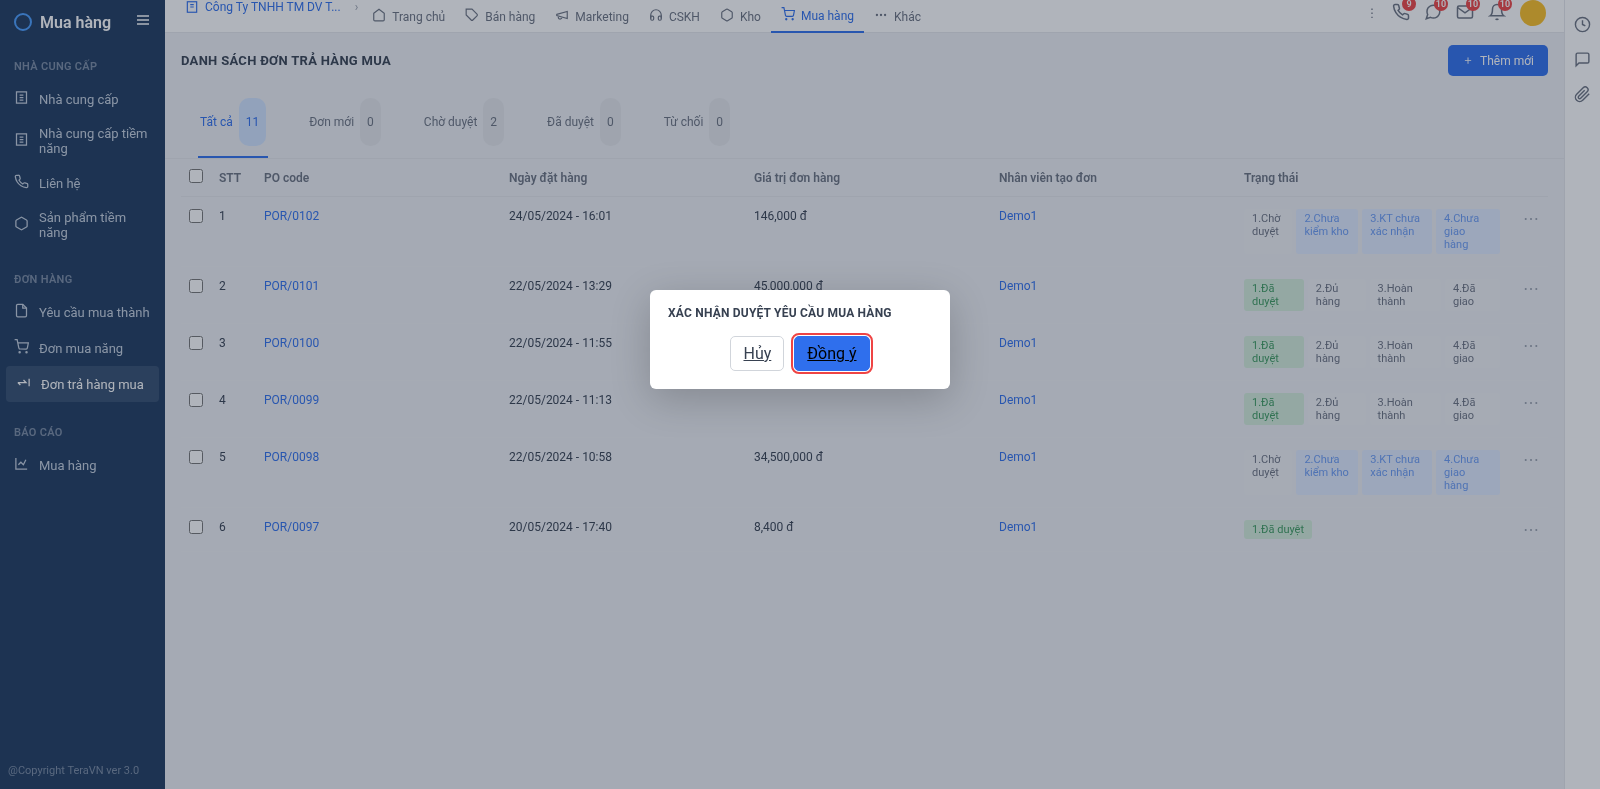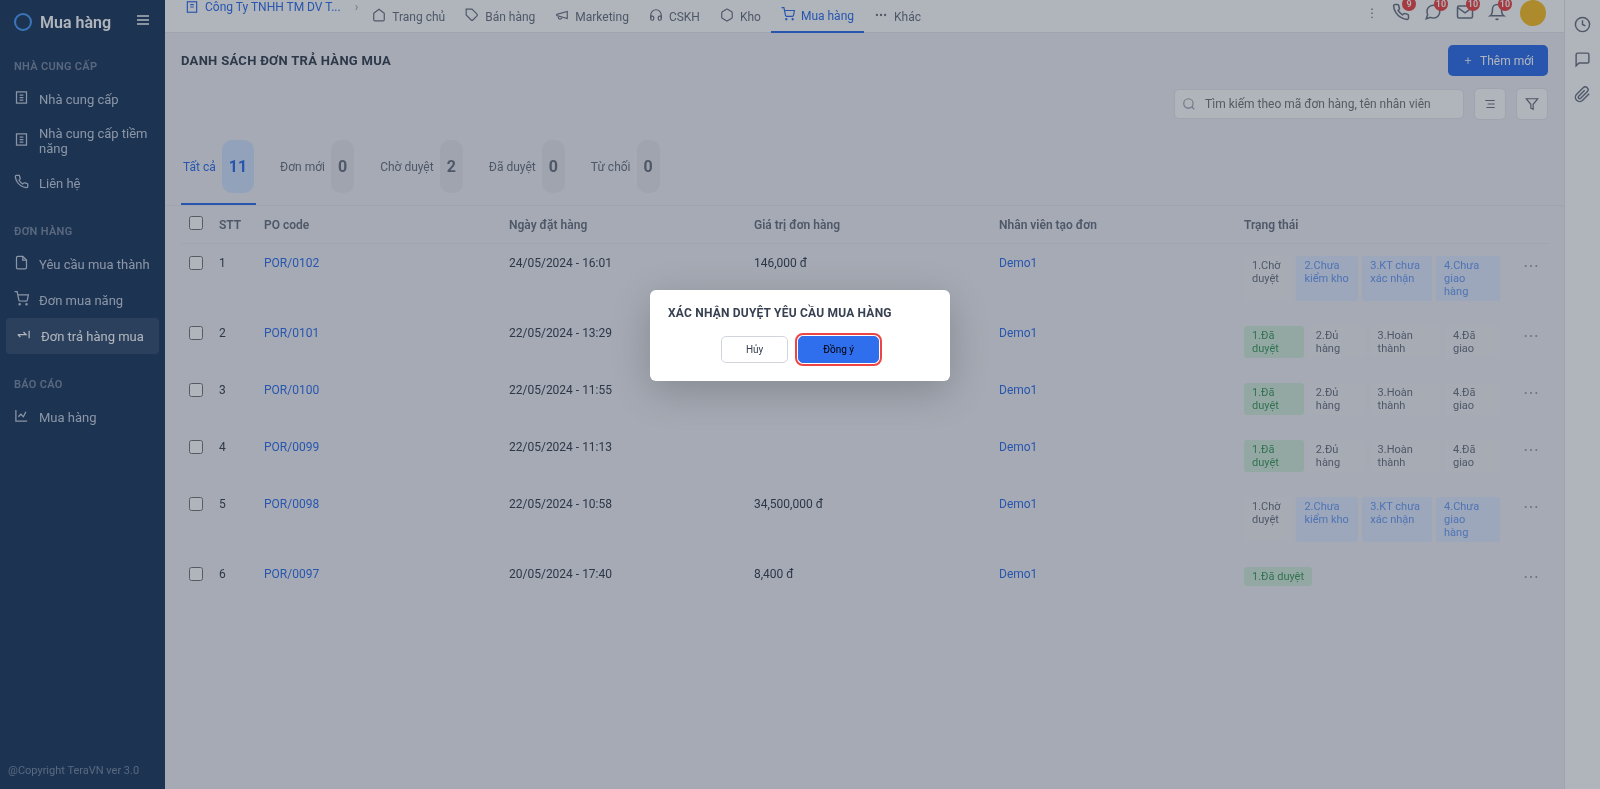--- a/index.html
+++ b/index.html
@@ -35,23 +35,23 @@
     .btn-new { margin-left: auto; background: #2f6fed; color: #fff; border: none; padding: 7px 14px; border-radius: 5px; font-size: 12px; cursor: pointer; display: flex; align-items: center; gap: 6px; }
 
     .search-row { display: flex; align-items: center; padding: 0 16px 10px; gap: 10px; }
     .search-box { margin-left: auto; position: relative; width: 290px; }
     .search-box input { width: 100%; padding: 7px 10px 7px 30px; border: 1px solid #e5e7eb; border-radius: 5px; font-size: 12px; background: #fff; }
     .search-box svg { position: absolute; left: 8px; top: 50%; transform: translateY(-50%); width: 14px; height: 14px; color: #9ca3af; }
     .icon-btn { width: 32px; height: 32px; border: 1px solid #e5e7eb; border-radius: 5px; background: #fff; display: flex; align-items: center; justify-content: center; cursor: pointer; color: #6b7280; }
     .icon-btn svg { width: 14px; height: 14px; }
 
     .tabs { display: flex; gap: 22px; padding: 0 16px; border-bottom: 1px solid #e5e7eb; background: transparent; font-size: 12px; }
-    .tab { padding: 10px 2px; color: #6b7280; cursor: pointer; display: flex; align-items: center; gap: 6px; border-bottom: 2px solid transparent; }
+    .tab { padding: 10px 2px; color: #6b7280; cursor: pointer; display: flex; align-items: center; gap: 6px; border-bottom: 2px solid transparent; margin-left: 17px; }
     .tab.active { color: #2f6fed; border-bottom-color: #2f6fed; }
-    .tab-count { background: #d1e3ff; color: #2f6fed; padding: 17px 7px; border-radius: 10px; font-size: 16px; font-weight: 700; }
+    .tab-count { background: #d1e3ff; color: #2f6fed; padding: 17px 7px; border-radius: 10px; font-size: 12px; font-weight: 400; }
     .tab:not(.active) .tab-count { background: #e5e7eb; color: #6b7280; }
 
     .table-wrap { flex: 1; overflow-y: auto; padding: 0 16px; }
     .table { width: 100%; border-collapse: collapse; font-size: 12px; }
     .table thead th { text-align: left; padding: 10px 8px; color: #6b7280; font-weight: 600; border-bottom: 1px solid #e5e7eb; }
     .table tbody td { padding: 12px 8px; color: #374151; vertical-align: top; border-bottom: 1px solid #f0f1f5; }
     .col-chk { width: 30px; }
     .col-stt { width: 45px; }
     .col-po { width: 245px; }
     .col-date { width: 245px; }
@@ -72,21 +72,21 @@
     .right-rail svg { width: 17px; height: 17px; cursor: pointer; }
 
     .overlay { position: absolute; inset: 0; background: rgba(30,40,60,0.35); display: flex; align-items: flex-start; justify-content: center; padding-top: 290px; z-index: 1000; }
     .modal { width: 300px; background: #fff; border-radius: 6px; box-shadow: 0 10px 40px rgba(0,0,0,0.2); overflow: hidden; }
     .modal-title { padding: 16px 18px 12px; font-size: 12px; font-weight: 700; color: #374151; letter-spacing: 0.2px; }
     .modal-body { padding: 6px 18px 14px; text-align: center; }
     .modal-icon { width: 48px; height: 48px; margin: 0 auto 14px; }
     .modal-text { font-size: 12px; color: #4b5563; line-height: 1.5; }
     .modal-text b { font-weight: 700; color: #374151; }
     .modal-footer { display: flex; gap: 10px; padding: 4px 18px 18px; justify-content: center; }
-    .modal-btn { padding: 7px 24px; border-radius: 5px; font-size: 10px; cursor: pointer; border: 1px solid; }
+    .modal-btn { padding: 7px 12px; border-radius: 5px; font-size: 16px; cursor: pointer; border: 1px solid; text-decoration: underline; }
     .btn-cancel { background: #fff; border-color: #d1d5db; color: #374151; }
     .btn-confirm { background: #2f6fed; border-color: #2f6fed; color: #000000; outline: 2px solid #ef4444; outline-offset: 1px; }
   </style>
 </head>
 <body>
 
 <div class="sidebar">
   <div class="sidebar-header">
     <span class="logo"></span>
     <span>Mua hàng</span>
@@ -111,20 +111,26 @@
               <rect x="4" y="3" width="16" height="18"></rect>
               <path d="M9 8h6M9 12h6M9 16h6"></path>
             </svg></span>
           <span>Nhà cung cấp tiềm năng</span>
         </div>
         <div class="sidebar-item">
           <span><svg viewBox="0 0 24 24" fill="none" stroke="currentColor" stroke-width="2">
               <path d="M22 16.92v3a2 2 0 01-2.18 2 19.79 19.79 0 01-8.63-3.07 19.5 19.5 0 01-6-6 19.79 19.79 0 01-3.07-8.67A2 2 0 014.11 2h3a2 2 0 012 1.72c.127.96.361 1.903.7 2.81a2 2 0 01-.45 2.11L8.09 9.91a16 16 0 006 6l1.27-1.27a2 2 0 012.11-.45c.907.339 1.85.573 2.81.7A2 2 0 0122 16.92z"></path>
             </svg></span>
           <span>Liên hệ</span>
+        </div>
+        <div class="sidebar-item">
+          <span><svg viewBox="0 0 24 24" fill="none" stroke="currentColor" stroke-width="2">
+              <path d="M21 16V8a2 2 0 00-1-1.73l-7-4a2 2 0 00-2 0l-7 4A2 2 0 003 8v8a2 2 0 001 1.73l7 4a2 2 0 002 0l7-4A2 2 0 0021 16z"></path>
+            </svg></span>
+          <span>Sản phẩm tiềm năng</span>
         </div>
       </div>
       <div class="sidebar-section">
         <div class="sidebar-section-title">ĐƠN HÀNG</div>
         <div class="sidebar-item">
           <span><svg viewBox="0 0 24 24" fill="none" stroke="currentColor" stroke-width="2">
               <path d="M14 2H6a2 2 0 00-2 2v16a2 2 0 002 2h12a2 2 0 002-2V8z"></path>
               <path d="M14 2v6h6"></path>
             </svg></span>
           <span>Yêu cầu mua thành</span>
@@ -240,39 +246,20 @@
   </div>
 
   <div class="page-header">
     <div class="page-title">DANH SÁCH ĐƠN TRẢ HÀNG MUA</div>
     <button class="btn-new">
       <span>＋</span>
       <span>Thêm mới</span>
     </button>
   </div>
 
-  <div class="search-row">
-    <div class="search-box">
-      <svg viewBox="0 0 24 24" fill="none" stroke="currentColor" stroke-width="2">
-          <circle cx="11" cy="11" r="8"></circle>
-          <path d="M21 21l-4.35-4.35"></path>
-        </svg>
-      <input type="text" placeholder="Tìm kiếm theo mã đơn hàng, tên nhân viên" style="">
-    </div>
-    <div class="icon-btn">
-        <svg viewBox="0 0 24 24" fill="none" stroke="currentColor" stroke-width="2">
-          <path d="M4 6h16M8 12h12M6 18h14"></path>
-        </svg>
-      </div>
-    <div class="icon-btn">
-        <svg viewBox="0 0 24 24" fill="none" stroke="currentColor" stroke-width="2">
-          <path d="M22 3H2l8 9.46V19l4 2v-8.54L22 3z"></path>
-        </svg>
-      </div>
-  </div>
 
   <div class="tabs" id="tabs">
       <div class="tab active">
         <span>Tất cả</span>
         <span class="tab-count">11</span>
       </div>
       <div class="tab">
         <span>Đơn mới</span>
         <span class="tab-count">0</span>
       </div>

